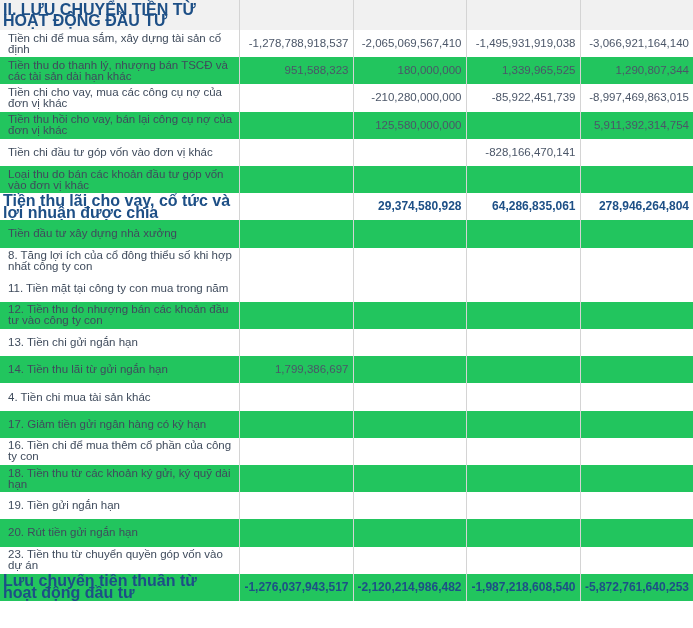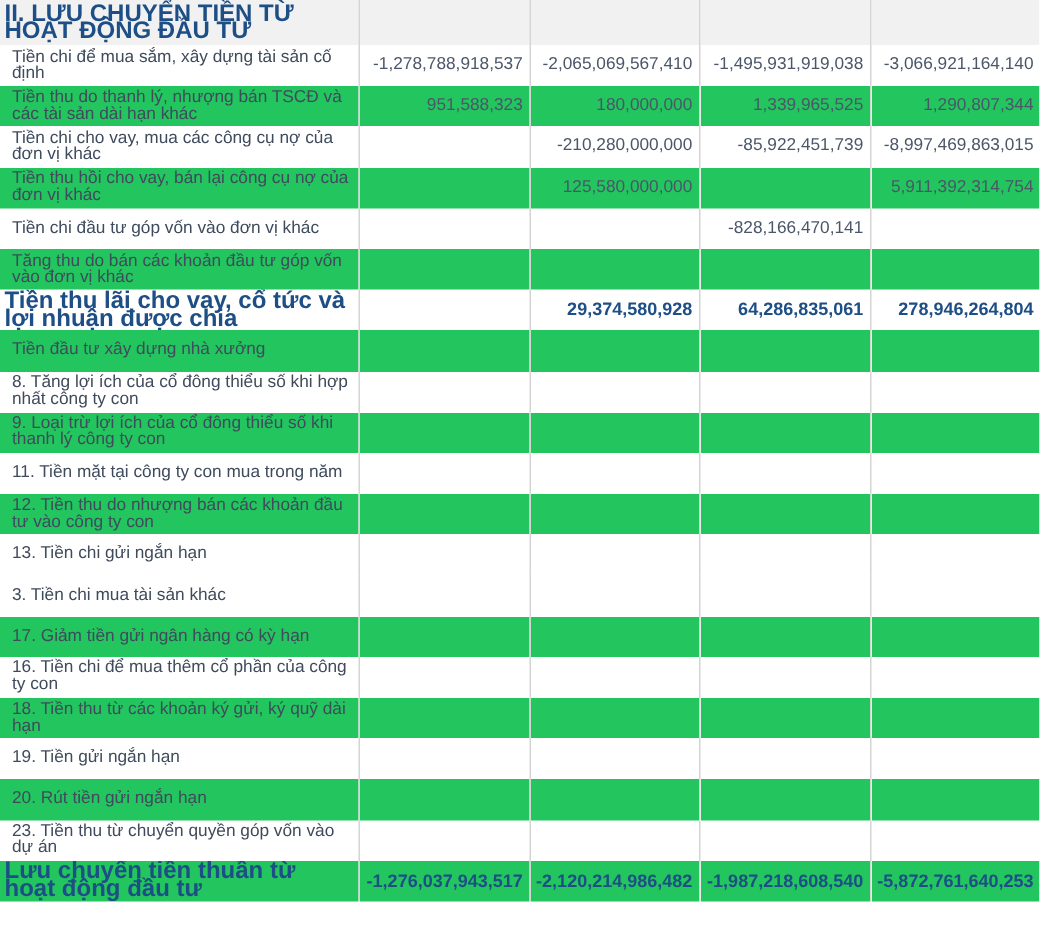--- a/index.html
+++ b/index.html
@@ -118,21 +118,21 @@
         <td class="num">5,911,392,314,754</td>
       </tr>
       <tr class="row">
         <td class="label">Tiền chi đầu tư góp vốn vào đơn vị khác</td>
         <td class="num"></td>
         <td class="num"></td>
         <td class="num">-828,166,470,141</td>
         <td class="num"></td>
       </tr>
       <tr class="row alt">
-        <td class="label">Tăng thu do bán các khoản đầu tư góp vốn vào đơn vị khác</td>
+        <td class="label">Loại thu do bán các khoản đầu tư góp vốn vào đơn vị khác</td>
         <td class="num"></td>
         <td class="num"></td>
         <td class="num"></td>
         <td class="num"></td>
       </tr>
       <tr class="row bold">
         <td class="label">Tiền thu lãi cho vay, cổ tức và lợi nhuận được chia</td>
         <td class="num"></td>
         <td class="num">29,374,580,928</td>
         <td class="num">64,286,835,061</td>
@@ -145,27 +145,20 @@
         <td class="num"></td>
         <td class="num"></td>
       </tr>
       <tr class="row">
         <td class="label">8. Tăng lợi ích của cổ đông thiểu số khi hợp nhất công ty con</td>
         <td class="num"></td>
         <td class="num"></td>
         <td class="num"></td>
         <td class="num"></td>
       </tr>
-      <tr class="row alt">
-        <td class="label">9. Loại trừ lợi ích của cổ đông thiểu số khi thanh lý công ty con</td>
-        <td class="num"></td>
-        <td class="num"></td>
-        <td class="num"></td>
-        <td class="num"></td>
-      </tr>
       <tr class="row">
         <td class="label">11. Tiền mặt tại công ty con mua trong năm</td>
         <td class="num"></td>
         <td class="num"></td>
         <td class="num"></td>
         <td class="num"></td>
       </tr>
       <tr class="row alt">
         <td class="label">12. Tiền thu do nhượng bán các khoản đầu tư vào công ty con</td>
         <td class="num"></td>
@@ -173,22 +166,29 @@
         <td class="num"></td>
         <td class="num"></td>
       </tr>
       <tr class="row">
         <td class="label">13. Tiền chi gửi ngắn hạn</td>
         <td class="num"></td>
         <td class="num"></td>
         <td class="num"></td>
         <td class="num"></td>
       </tr>
-      <tr class="row">
-        <td class="label">3. Tiền chi mua tài sản khác</td>
+      <tr class="row alt">
+        <td class="label">14. Tiền thu lãi từ gửi ngắn hạn</td>
+        <td class="num">1,799,386,697</td>
+        <td class="num"></td>
+        <td class="num"></td>
+        <td class="num"></td>
+      </tr>
+      <tr class="row">
+        <td class="label">4. Tiền chi mua tài sản khác</td>
         <td class="num"></td>
         <td class="num"></td>
         <td class="num"></td>
         <td class="num"></td>
       </tr>
       <tr class="row alt">
         <td class="label">17. Giảm tiền gửi ngân hàng có kỳ hạn</td>
         <td class="num"></td>
         <td class="num"></td>
         <td class="num"></td>

